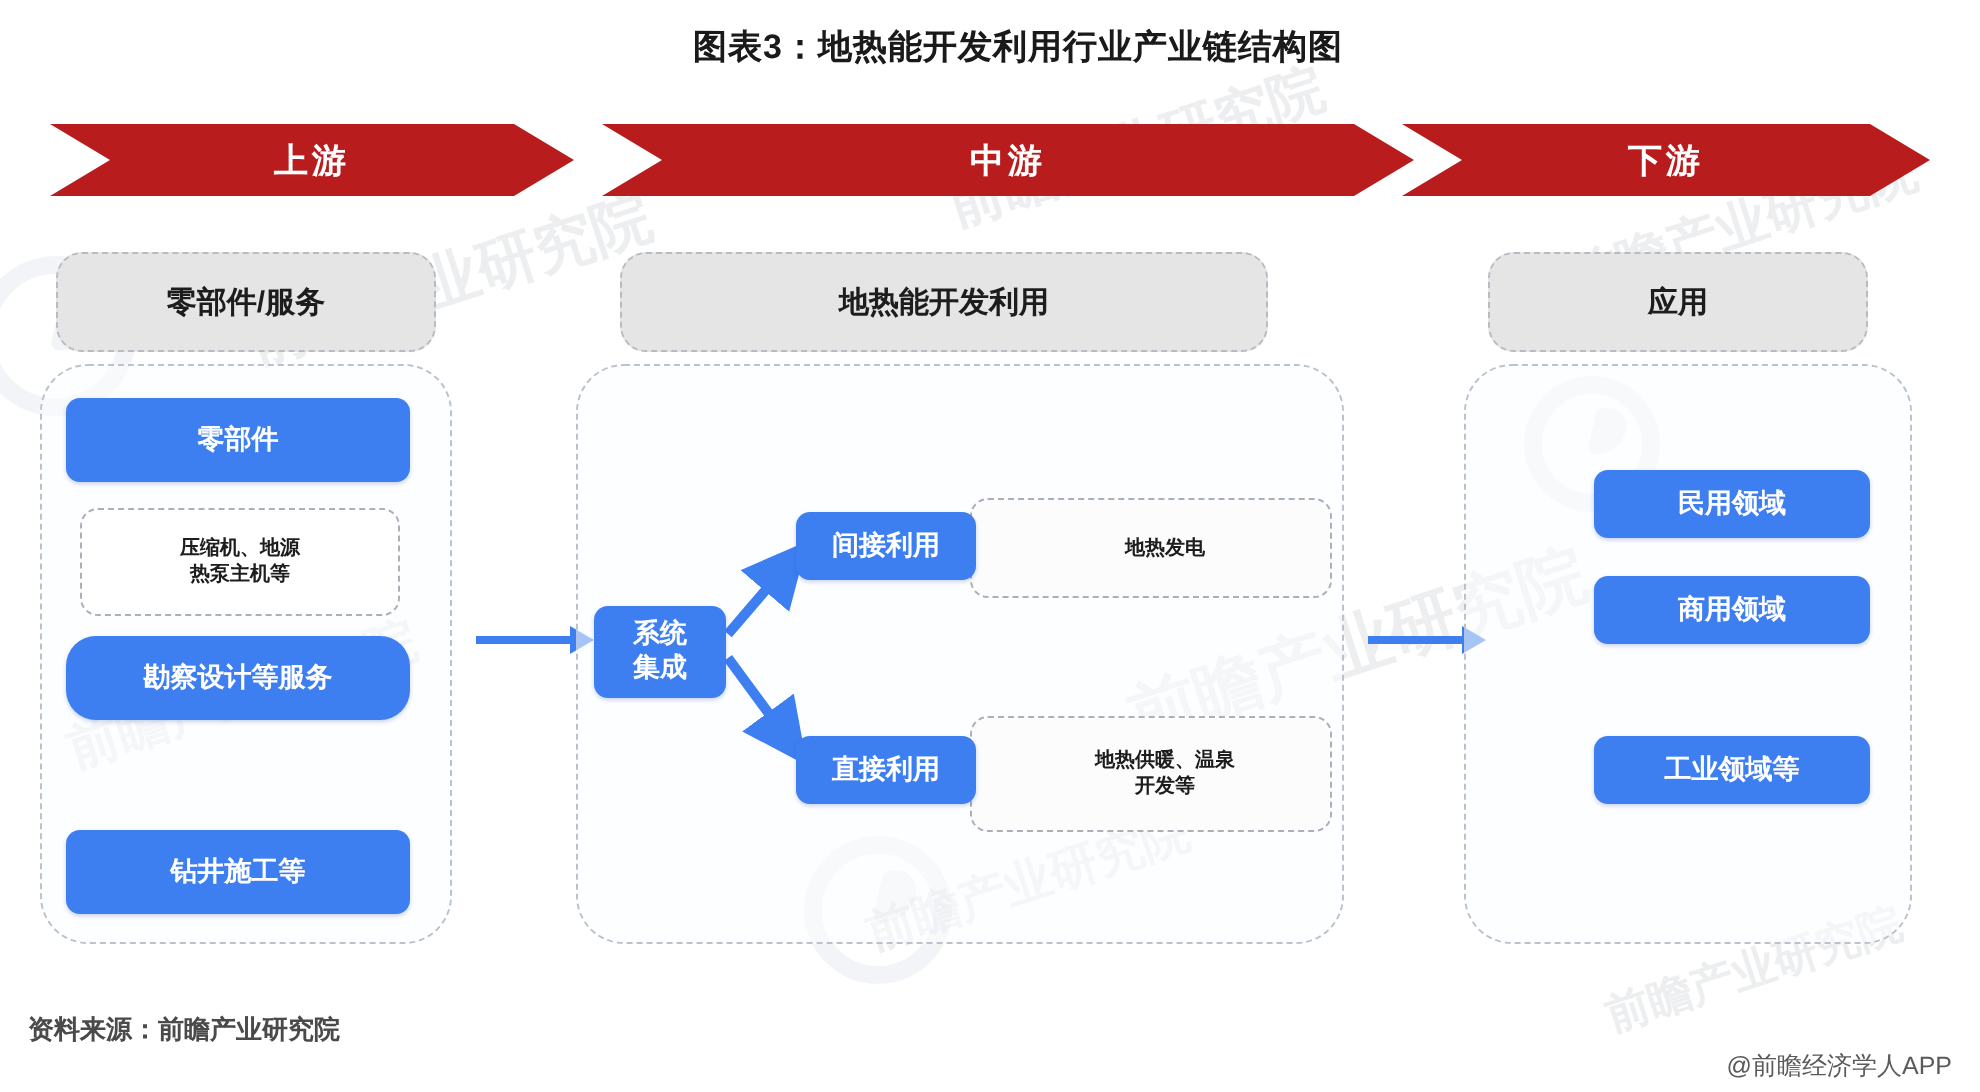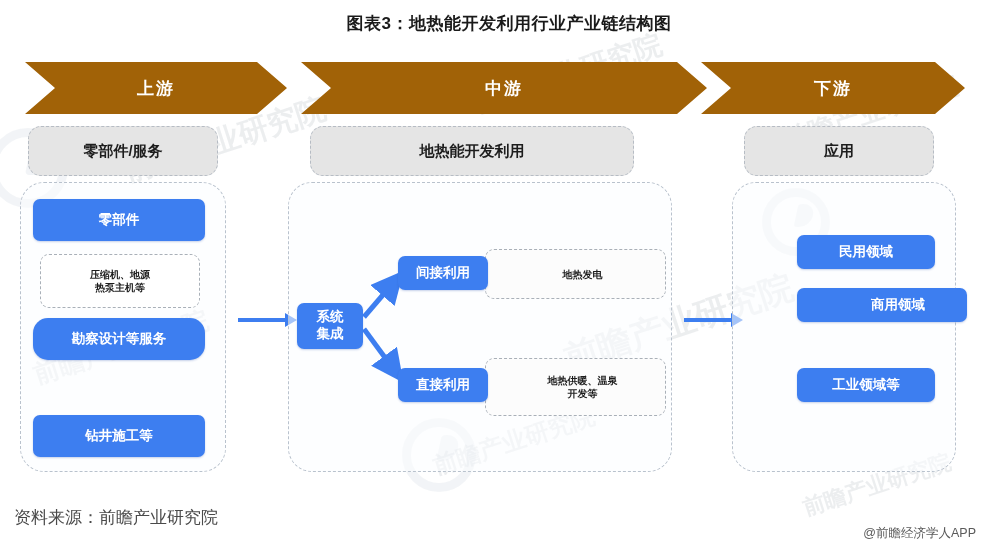--- a/index.html
+++ b/index.html
@@ -20,21 +20,21 @@
   .wm{position:absolute;color:#9aa3ad;opacity:.18;font-weight:bold;
       pointer-events:none;user-select:none;white-space:nowrap;}
   .wm-ring{position:absolute;border-radius:50%;border:9px solid #c9d2dc;
       opacity:.22;pointer-events:none;}
   .wm-ring:after{content:"";position:absolute;left:50%;top:14%;width:34%;height:46%;
       background:#c9d2dc;border-radius:4px 14px 14px 4px;transform:skewX(-12deg);}
 
   
   .banner{position:absolute;left:25px;top:62px;width:940px;height:52px;}
   .chev{
-    position:absolute;top:0;height:52px;background:#a16207;
+    position:absolute;top:0;height:36px;background:#b91c1c;
     display:flex;align-items:center;justify-content:center;
   }
   .chev span{color:#ffffff;font-size:17px;font-weight:bold;letter-spacing:2px;}
   .chev.c1{left:0;width:262px;
     clip-path:polygon(0 0, 232px 0, 262px 50%, 232px 100%, 0 100%, 30px 50%);}
   .chev.c2{left:276px;width:406px;
     clip-path:polygon(0 0, 376px 0, 406px 50%, 376px 100%, 0 100%, 30px 50%);}
   .chev.c3{left:676px;width:264px;
     clip-path:polygon(0 0, 234px 0, 264px 50%, 234px 100%, 0 100%, 30px 50%);text-align:center;}
 
@@ -70,21 +70,21 @@
 
   
   .arrow-h{position:absolute;height:4px;background:#3d7ef0;}
   .arrow-h:after{
     content:"";position:absolute;right:-11px;top:-5px;
     border-left:12px solid #3d7ef0;border-top:7px solid transparent;
     border-bottom:7px solid transparent;
   }
 
   
-  .src{position:absolute;left:14px;top:506px;font-size:17px;font-weight:normal;color:#4a4a4a;}
+  .src{position:absolute;left:14px;top:506px;font-size:13px;font-weight:bold;color:#4a4a4a;}
   .app{position:absolute;right:14px;top:509px;font-size:12.5px;color:#5a5a5a;margin-top:16px;}
 
   svg.branch{position:absolute;left:290px;top:245px;width:230px;height:165px;}
 </style>
 </head>
 <body>
 
 <div class="stage">
 
   <div class="wm-ring" style="left:-12px;top:128px;width:62px;height:62px;"></div>
@@ -145,19 +145,19 @@
   <div class="dashbox plainbg" style="left:485px;top:358px;width:165px;height:56px;padding-left:14px;white-space:pre-line;">地热供暖、温泉
 开发等</div>
   <div class="bluebox" style="left:398px;top:368px;width:90px;height:34px;">直接利用</div>
 
   <div class="arrow-h" style="left:684px;top:318px;width:48px;"></div>
 
   <div class="col-head" style="left:744px;top:126px;width:188px;height:48px;">应用</div>
   <div class="col-body" style="left:732px;top:182px;width:222px;height:288px;"></div>
 
   <div class="bluebox" style="left:797px;top:235px;width:138px;height:34px;">民用领域</div>
-  <div class="bluebox" style="left:797px;top:288px;width:138px;height:34px;padding-left:32px;">商用领域</div>
+  <div class="bluebox" style="left:797px;top:288px;width:138px;height:34px;">商用领域</div>
   <div class="bluebox" style="left:797px;top:368px;width:138px;height:34px;">工业领域等</div>
 
   <div class="src">资料来源：前瞻产业研究院</div>
   <div class="app">@前瞻经济学人APP</div>
 
 </div>
 
 </body></html>

